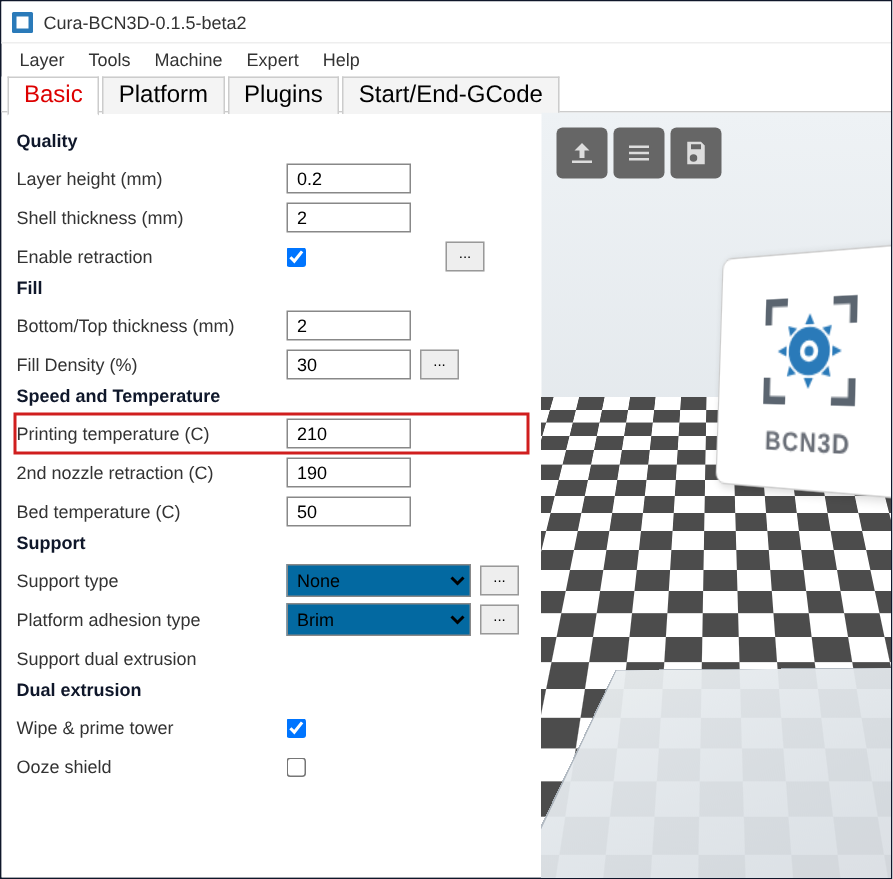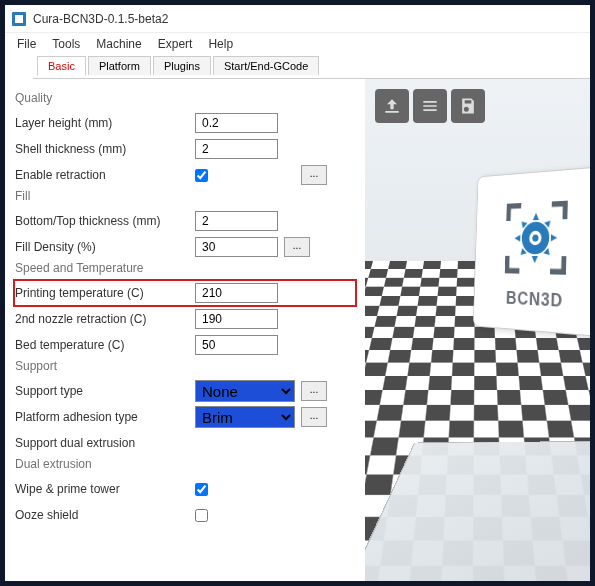--- a/index.html
+++ b/index.html
@@ -1,33 +1,33 @@
 <!DOCTYPE html>
 <html><head>
 <meta charset="utf-8">
 <style>
 * { box-sizing: border-box; margin: 0; padding: 0; font-family: "Segoe UI", Tahoma, sans-serif; }
 html, body { width: 595px; height: 586px; overflow: hidden; background: #fff; }
-.window { width: 595px; height: 586px; display: flex; flex-direction: column; border: 5px solid #0f172a; }
+.window { width: 595px; height: 586px; display: flex; flex-direction: column; border: 1px solid #0f172a; }
 .titlebar { height: 28px; background: #fff; display: flex; align-items: center; padding: 0 6px; font-size: 12px; color: #333; border-bottom: 1px solid #eee; }
 .titlebar .app-icon { width: 16px; height: 16px; margin-right: 6px; }
 .menubar { height: 22px; display: flex; align-items: center; padding: 0 4px; font-size: 12px; color: #333; gap: 0; }
 .menubar .menu-item { padding: 2px 8px; cursor: default; }
-.tabbar { height: 24px; display: flex; align-items: flex-start; padding: 0 4px; font-size: 11px; border-bottom: 1px solid #ccc; background: #fff; margin-left: 28px; }
+.tabbar { height: 24px; display: flex; align-items: center; padding: 0 4px; font-size: 16px; border-bottom: 1px solid #ccc; background: #fff; }
 .tabbar .tab { padding: 3px 10px; border: 1px solid #ccc; border-bottom: none; margin-right: 2px; background: #f4f4f4; cursor: default; position: relative; top: 1px; }
 .tabbar .tab.active { background: #fff; border-bottom: 1px solid #fff; color: #d00; }
 .content { flex: 1; display: flex; overflow: hidden; }
 .left-panel { width: 360px; background: #fff; padding: 8px 10px 0 10px; font-size: 12px; overflow: hidden; }
 .right-panel { flex: 1; background: linear-gradient(180deg, #eef2f5 0%, #d6dce1 100%); position: relative; overflow: hidden; }
-.section-title { font-weight: normal; font-size: 12px; margin: 0 0 6px 0; color: #737373; }
+.section-title { font-weight: bold; font-size: 12px; margin: 0 0 6px 0; color: #0f172a; }
 .section-title:first-child { margin-top: 4px; }
 .row { display: flex; align-items: center; height: 24px; margin-bottom: 2px; }
 .row .label { width: 180px; font-size: 12px; color: #333; }
 .row input[type="text"] { width: 83px; height: 20px; font-size: 12px; padding: 0 6px; border: 1px solid #888; background: #fff; }
-.row select { width: 100px; height: 22px; font-size: 15px; border: 1px solid #888; background: #1d4ed8; padding: 0 2px; }
+.row select { width: 123px; height: 22px; font-size: 12px; border: 1px solid #888; background: #0369a1; padding: 0 2px; }
 .row input[type="checkbox"] { margin-left: 0; }
 .row .extra-btn { width: 26px; height: 20px; margin-left: 6px; border: 1px solid #999; background: #eee; font-size: 10px; text-align: center; line-height: 16px; cursor: default; }
 .row.highlight { outline: 2px solid #d01e1e; outline-offset: 0; padding: 2px 0; }
 .chk-cell { width: 100px; display: flex; align-items: center; }
 .tool-icons { position: absolute; top: 10px; left: 10px; display: flex; gap: 4px; }
 .tool-icons .ticon { width: 34px; height: 34px; background: #666; border-radius: 4px; display: flex; align-items: center; justify-content: center; }
 .tool-icons .ticon svg { fill: #ddd; }
 .logo-card { position: absolute; top: 92px; right: -20px; width: 150px; height: 160px; background: #fff; border: 1px solid #ccc; border-radius: 8px; transform: perspective(600px) rotateY(-32deg) rotateX(3deg); box-shadow: 2px 2px 6px rgba(0,0,0,0.15); display: flex; flex-direction: column; align-items: center; justify-content: center; }
 .logo-card svg { width: 90px; height: 90px; }
 .logo-card .brand { font-weight: bold; color: #6a6f78; font-size: 18px; letter-spacing: 1px; margin-top: 6px; }
@@ -41,21 +41,21 @@
 
   <div class="titlebar">
     <svg class="app-icon" viewBox="0 0 16 16">
         <rect x="1" y="1" width="14" height="14" fill="#2a7ab9" rx="1"></rect>
         <rect x="4" y="4" width="8" height="8" fill="#fff"></rect>
       </svg>
     <span>Cura-BCN3D-0.1.5-beta2</span>
   </div>
 
   <div class="menubar">
-    <div class="menu-item">File</div>
+    <div class="menu-item">Layer</div>
     <div class="menu-item">Tools</div>
     <div class="menu-item">Machine</div>
     <div class="menu-item">Expert</div>
     <div class="menu-item">Help</div>
   </div>
 
   <div class="tabbar">
     <div class="tab active">Basic</div>
     <div class="tab">Platform</div>
     <div class="tab">Plugins</div>

